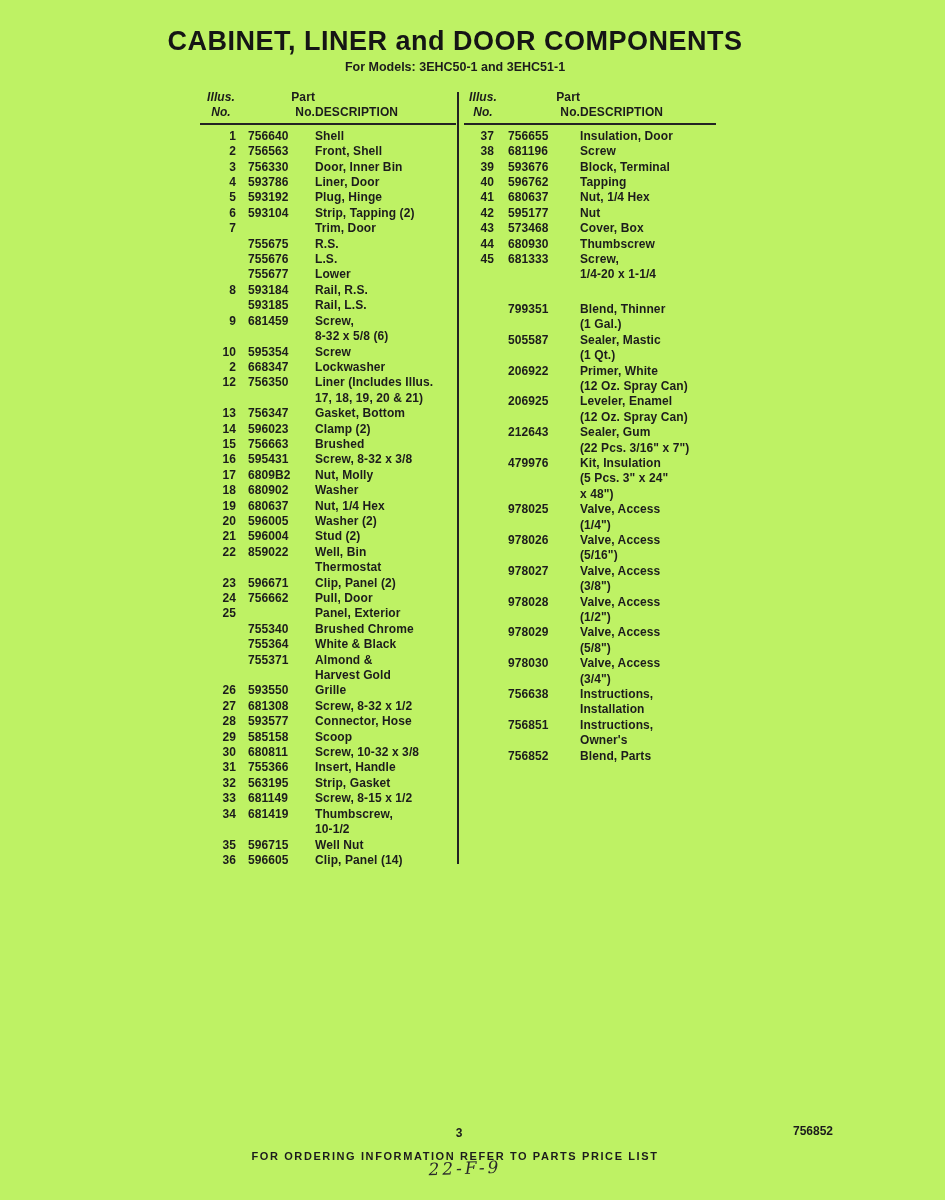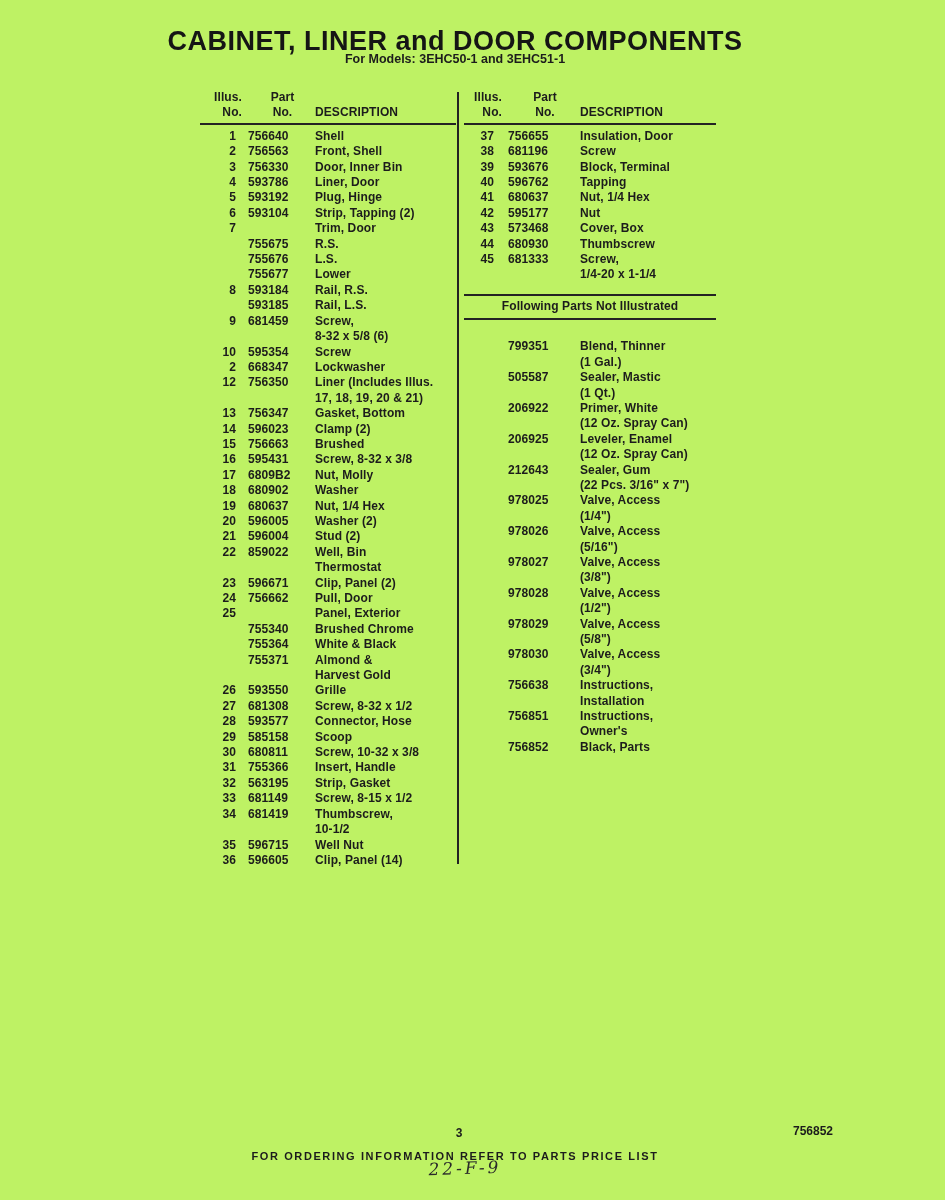--- a/index.html
+++ b/index.html
@@ -5,38 +5,38 @@
   html, body { margin:0; padding:0; background:#ffffff; }
   .sheet {
     position:relative; width:945px; height:1200px; background:#bef264;
     font-family:"Liberation Sans", sans-serif; color:#1c1c1c; overflow:hidden;
   }
   .title {
     position:absolute; top:26px; left:0; width:910px; text-align:center;
     font-size:27px; font-weight:bold; letter-spacing:0.5px; color:#151515;
   }
   .subtitle {
-    position:absolute; top:52px; left:0; width:910px; text-align:center;
+    position:absolute; top:60px; left:0; width:910px; text-align:center;
     font-size:12.5px; font-weight:bold;
   }
   .col {
     position:absolute; top:90px; font-size:12px; font-weight:bold;
     line-height:15.4px; letter-spacing:0.1px;
   }
   .col.left  { left:200px; width:256px; }
   .col.right { left:464px; width:252px; }
   .thead { display:grid; border-bottom:2px solid #232323; padding-bottom:2px; margin-bottom:4px; }
   .left  .thead, .left  .trow { display:grid; grid-template-columns:48px 67px 1fr; }
   .right .thead, .right .trow { display:grid; grid-template-columns:44px 72px 1fr; }
   .c { display:block; }
   .c.illus { text-align:right; padding-right:12px; }
   .right .c.illus { padding-right:14px; }
   .c.desc { white-space:pre-line; }
-  .thead .c.illus { padding-right:6px; }
-  .thead .c.part  { text-align:center; padding-left:2px; }
+  .thead .c.illus { text-align:center; padding-right:6px;font-style:italic; }
+  .thead .c.part  { text-align:right; padding-left:2px; }
   .thead .c.desc  { }
   .tbody { display:block; }
   .nibox {
     margin-top:11px; border-top:2px solid #232323; border-bottom:2px solid #232323;
     padding:3px 0 4px 0; text-align:center; font-size:12px;
   }
   .tbody.ni { margin-top:19px; }
   .vdivider {
     position:absolute; left:457px; top:92px; width:2px; height:772px; background:#232323;
   }
@@ -401,23 +401,20 @@
         </div>
 
         <div class="trow">
           <span class="c illus">45</span>
           <span class="c part">681333</span>
           <span class="c desc">Screw,
 1/4-20 x 1-1/4</span>
         </div>
       </div>
 
-    <div class="nibox">
-      <span>Following Parts Not Illustrated</span>
-    </div>
 
     <div class="tbody ni">
 
         <div class="trow">
           <span class="c illus"></span>
           <span class="c part">799351</span>
           <span class="c desc">Blend, Thinner
 (1 Gal.)</span>
         </div>
 
@@ -444,20 +441,27 @@
 (12 Oz. Spray Can)</span>
         </div>
 
         <div class="trow">
           <span class="c illus"></span>
           <span class="c part">212643</span>
           <span class="c desc">Sealer, Gum
 (22 Pcs. 3/16" x 7")</span>
         </div>
 
+        <div class="trow">
+          <span class="c illus"></span>
+          <span class="c part">479976</span>
+          <span class="c desc">Kit, Insulation
+(5 Pcs. 3" x 24"
+x 48")</span>
+        </div>
 
         <div class="trow">
           <span class="c illus"></span>
           <span class="c part">978025</span>
           <span class="c desc">Valve, Access
 (1/4")</span>
         </div>
 
         <div class="trow">
           <span class="c illus"></span>
@@ -504,21 +508,21 @@
         <div class="trow">
           <span class="c illus"></span>
           <span class="c part">756851</span>
           <span class="c desc">Instructions,
 Owner's</span>
         </div>
 
         <div class="trow">
           <span class="c illus"></span>
           <span class="c part">756852</span>
-          <span class="c desc">Black, Parts</span>
+          <span class="c desc">Blend, Parts</span>
         </div>
       </div>
   </div>
 
   <div class="footer-note">FOR ORDERING INFORMATION REFER TO PARTS PRICE LIST</div>
   <div class="page-num">3</div>
   <div class="doc-num">756852</div>
   <div class="handwritten">22-F-9</div>
 
 </div>

